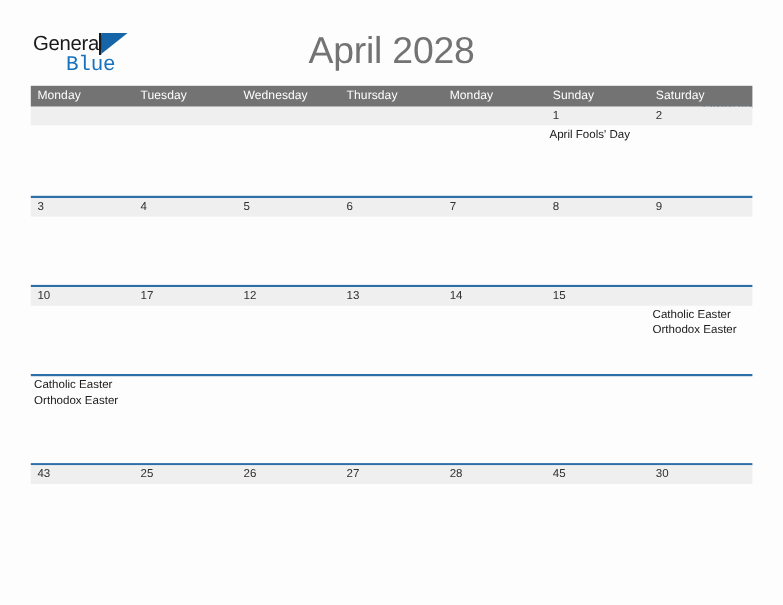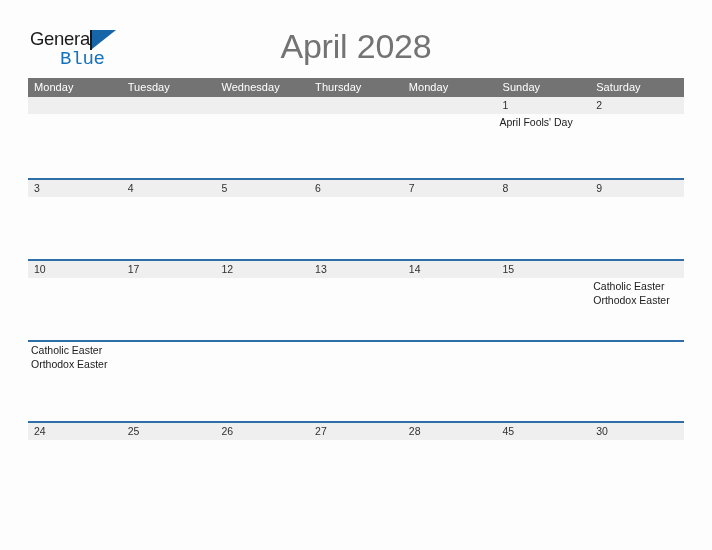--- a/index.html
+++ b/index.html
@@ -272,21 +272,21 @@
             <div class="events-cell"></div>
             <div class="events-cell"></div>
             <div class="events-cell"></div>
             <div class="events-cell"></div>
             <div class="events-cell"></div>
             <div class="events-cell"></div>
           </div>
         </div>
         <div class="week-row">
           <div class="day-band">
-            <div class="day-num">24</div>
+            <div class="day-num">43</div>
             <div class="day-num">25</div>
             <div class="day-num">26</div>
             <div class="day-num">27</div>
             <div class="day-num">28</div>
             <div class="day-num">45</div>
             <div class="day-num">30</div>
           </div>
           <div class="events-row">
             <div class="events-cell"></div>
             <div class="events-cell"></div>

